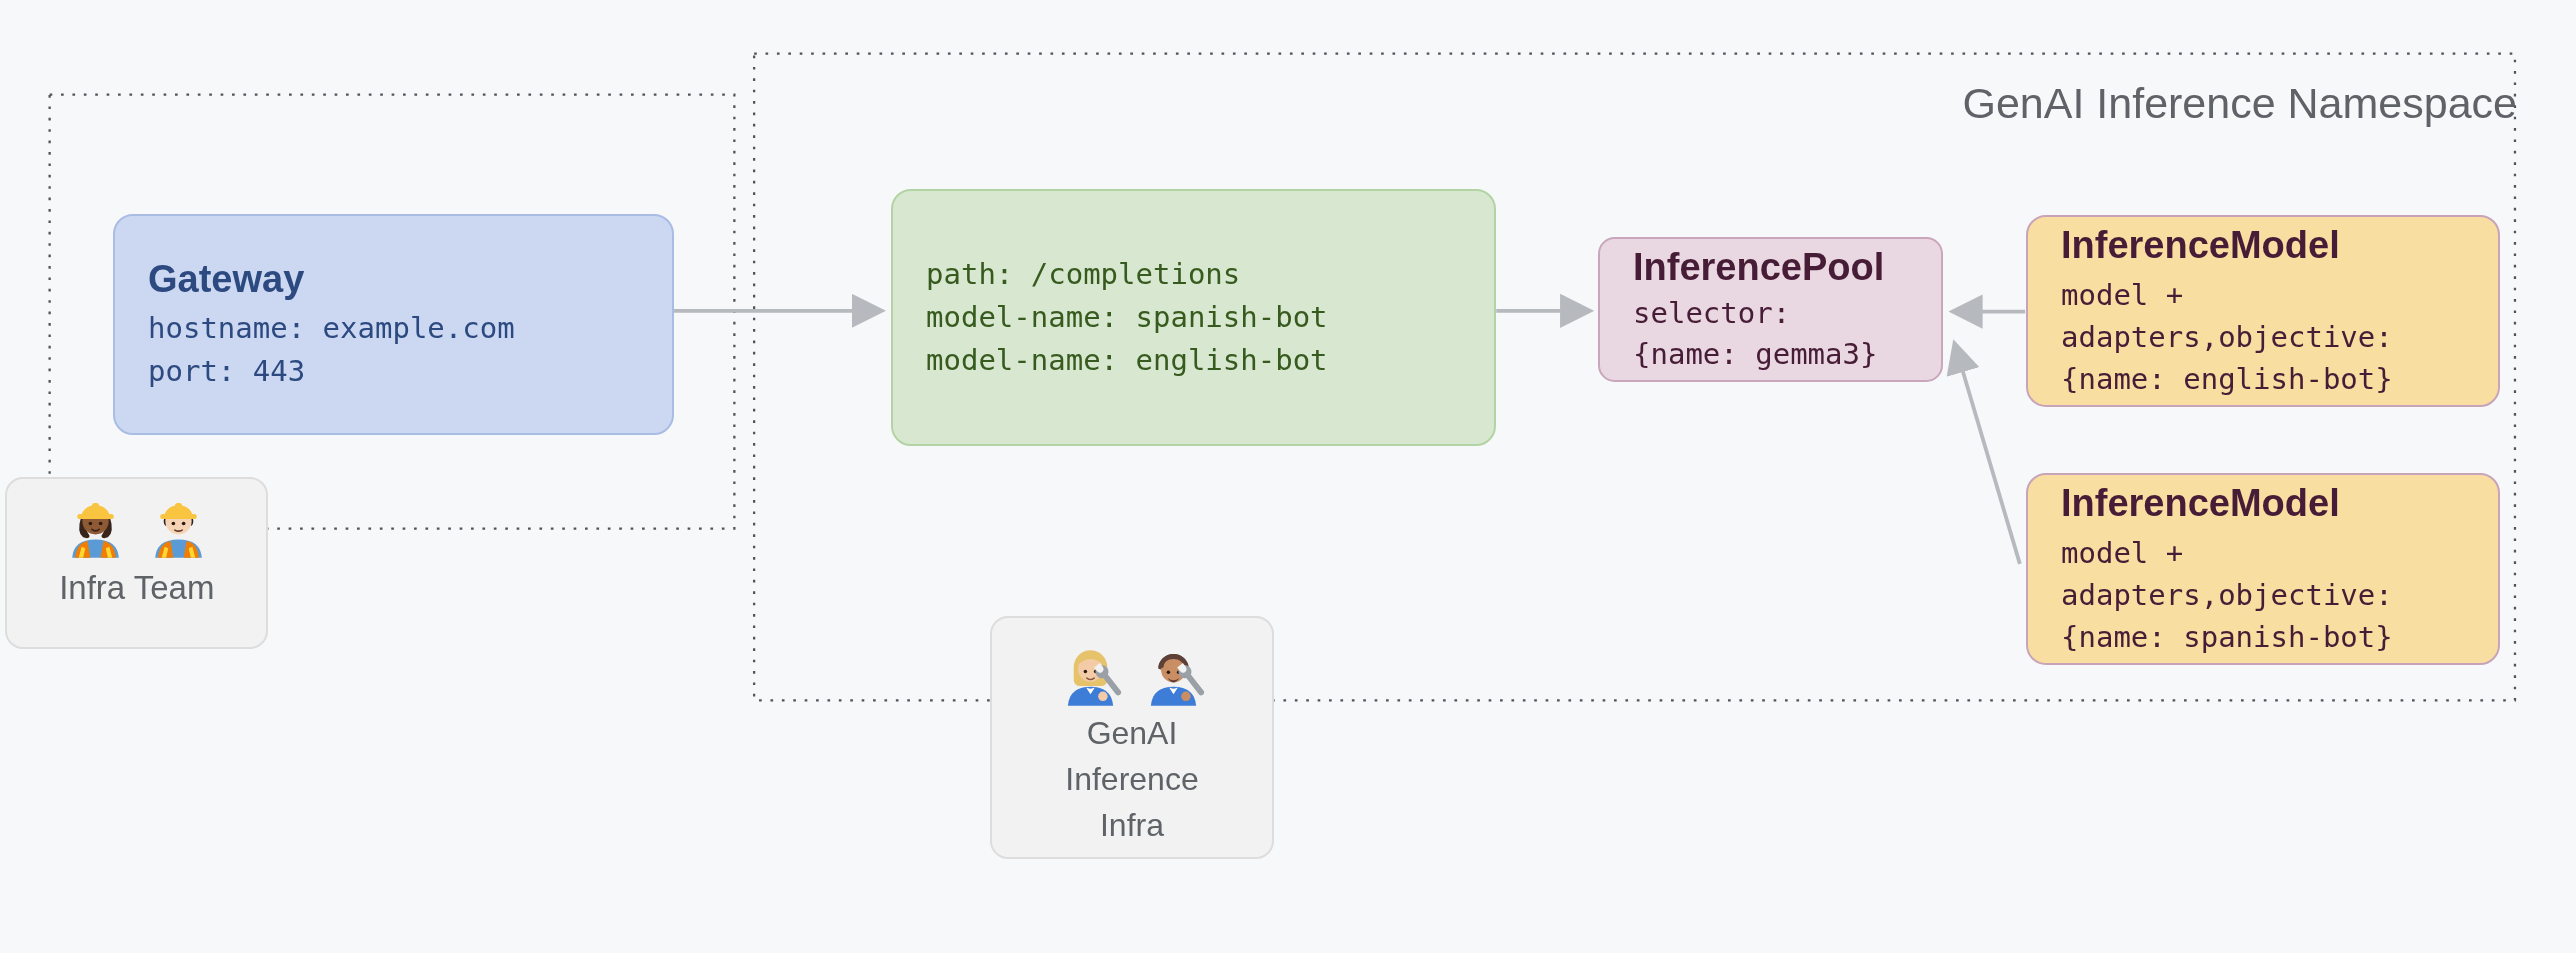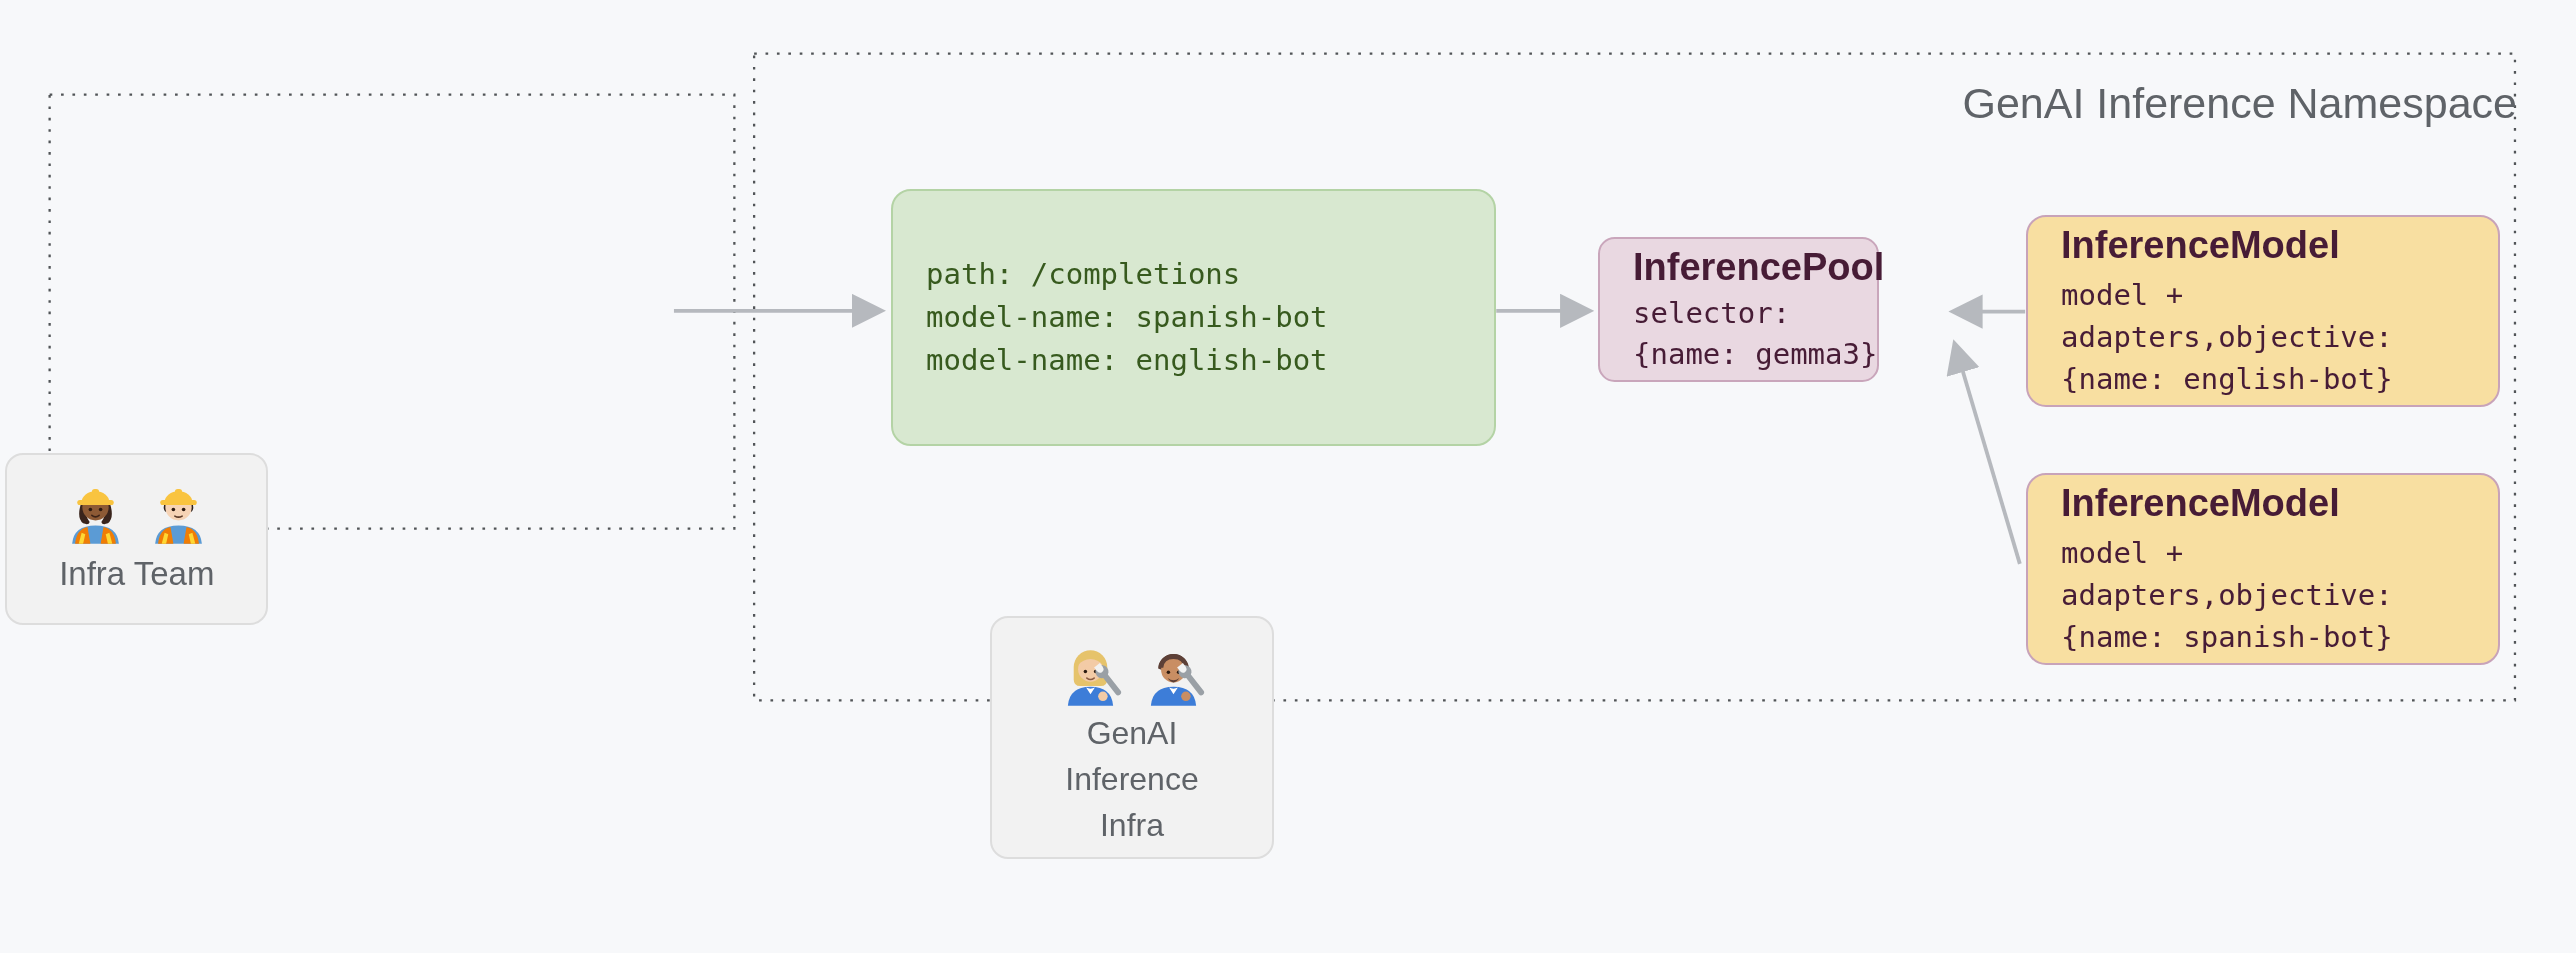--- a/index.html
+++ b/index.html
@@ -13,33 +13,33 @@
   #infra-ns-title{left:48px;top:116px;width:687px;}
   #genai-ns-title{left:753px;top:75px;width:1764px;text-align:right;}
   .node{position:absolute;z-index:3;box-sizing:border-box;border:2.3px solid;border-radius:20px;
         display:flex;flex-direction:column;justify-content:center;padding:0 23px 0 33px;}
   .node-title{font:700 38px/47px "Liberation Sans",sans-serif;margin-bottom:4.6px;}
   .code{font:29px/43px "DejaVu Sans Mono",monospace;white-space:pre;}
   #gateway{left:113px;top:214px;width:561px;height:221px;background:var(--gateway-fill);
            border-color:var(--gateway-border);color:var(--gateway-text);}
   #httproute{left:891px;top:189px;width:605px;height:257px;background:var(--httproute-fill);
            border-color:var(--httproute-border);color:var(--httproute-text);}
-  #inference-pool{left:1598px;top:237px;width:281px;height:145px;border-radius:16.7px;
+  #inference-pool{left:1598px;top:237px;width:345px;height:145px;border-radius:16.7px;
            background:var(--pool-fill);border-color:var(--pool-border);color:var(--pool-text);}
   #inference-pool .node-title{margin-bottom:1.5px;}
   #inference-pool .code{line-height:41px;}
   .im-node{left:2026px;width:474px;height:192px;background:var(--model-fill);
            border-color:var(--model-border);color:var(--model-text);}
   #im-english{top:215px;}
   #im-spanish{top:473px;}
   .im-node .code{line-height:42px;}
   .team{position:absolute;z-index:4;box-sizing:border-box;border:2.3px solid var(--team-border);
         border-radius:18px;background:var(--team-fill);display:flex;flex-direction:column;
         align-items:center;}
-  #infra-team{left:5.3px;top:453px;width:263px;height:172px;padding-top:18px;}
+  #infra-team{left:5.3px;top:477px;width:263px;height:172px;padding-top:8px;}
   #genai-team{left:990px;top:616px;width:284px;height:243px;padding-top:16.7px;}
   .emoji-row{display:flex;gap:10.6px;align-items:flex-end;}
   .team-label{color:var(--label-text);font:400 33px/43px "Liberation Sans",sans-serif;
               margin-top:6px;text-align:center;}
   #genai-team .team-label{font:400 32px/46px "Liberation Sans",sans-serif;margin-top:2px;}
 </style>
 </head>
 <body>
 
 <div class="canvas">
@@ -53,20 +53,25 @@
     <rect class="ns-border" x="64.5" y="124.5" width="901" height="571"></rect>
     <rect class="ns-border" x="991.5" y="70.5" width="2317" height="851"></rect>
     <line class="arrow" x1="886" y1="409" x2="1156" y2="409" marker-end="url(#ah)"></line>
     <line class="arrow" x1="1968" y1="409" x2="2088" y2="409" marker-end="url(#ah)"></line>
     <line class="arrow" x1="2664" y1="410" x2="2572" y2="410" marker-end="url(#ah)"></line>
     <line class="arrow" x1="2657" y1="742" x2="2572" y2="455" marker-end="url(#ah)"></line>
   </svg>
 
   <div class="ns-title" id="genai-ns-title">GenAI Inference Namespace</div>
 
+  <div class="node" id="gateway">
+    <div class="node-title">Gateway</div>
+    <div class="code">hostname: example.com</div>
+    <div class="code">port: 443</div>
+  </div>
 
   <div class="node" id="httproute">
     <div class="code">path: /completions</div>
     <div class="code">model-name: spanish-bot</div>
     <div class="code">model-name: english-bot</div>
   </div>
 
   <div class="node" id="inference-pool">
     <div class="node-title">InferencePool</div>
     <div class="code">selector:</div>

